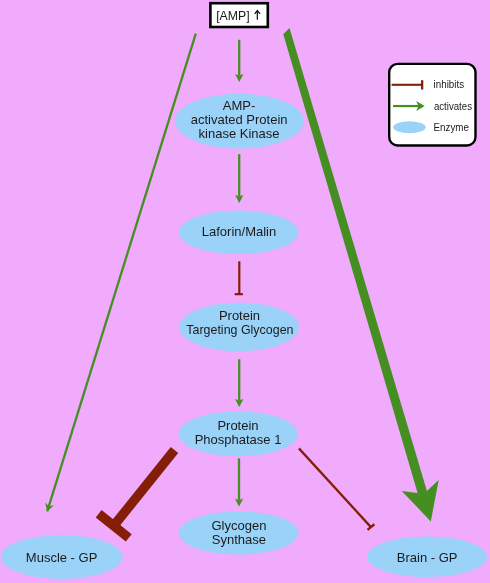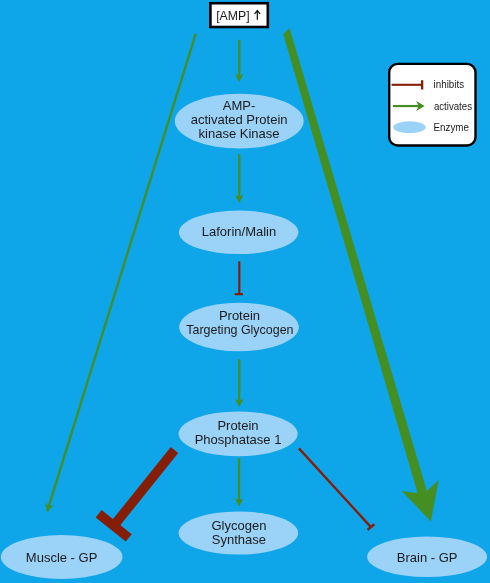--- a/index.html
+++ b/index.html
@@ -1,18 +1,18 @@
 <!DOCTYPE html>
 <html><head>
 <meta charset="utf-8">
 <style>
   html,body{margin:0;padding:0;background:#ffffff;}
   body{width:490px;height:583px;overflow:hidden;font-family:"Liberation Sans",sans-serif;
        -webkit-font-smoothing:antialiased;}
-  #canvas{position:relative;width:490px;height:583px;background:#0ea5e9;overflow:hidden;}
+  #canvas{position:relative;width:490px;height:583px;background:#f0abfc;overflow:hidden;}
   #pathway{position:absolute;left:0;top:0;}
   .nodetext{font-family:"Liberation Sans",sans-serif;font-size:13px;fill:#1b1b1b;text-anchor:middle;}
   .legendtext{font-family:"Liberation Sans",sans-serif;font-size:10px;fill:#1b1b1b;}
   .boxtext{font-family:"Liberation Sans",sans-serif;font-size:13px;fill:#1b1b1b;text-anchor:start;}
 </style>
 </head>
 <body>
 
 <div id="canvas">
 <svg id="pathway" width="490" height="583" viewBox="0 0 490 583" shape-rendering="geometricPrecision">

